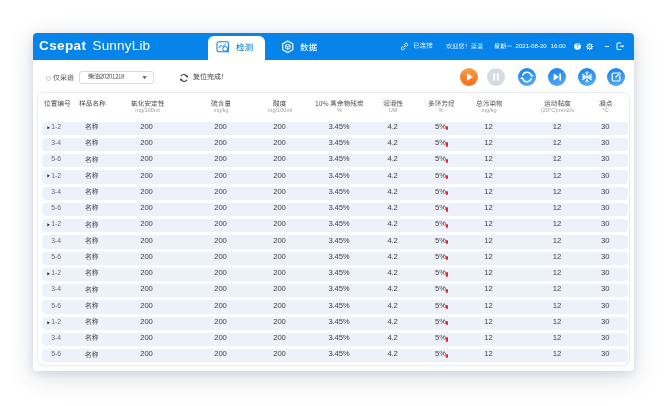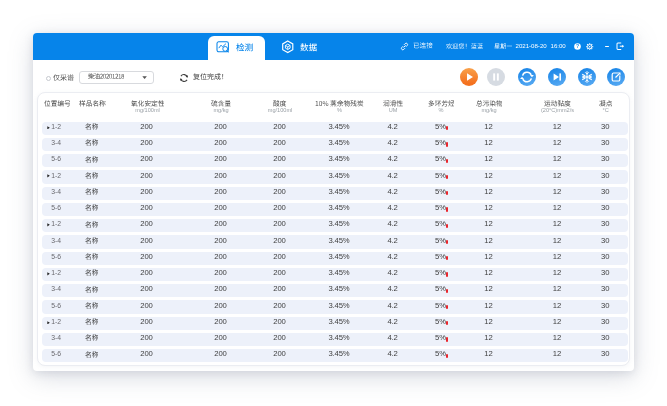--- a/index.html
+++ b/index.html
@@ -38,20 +38,21 @@
         <path id="h7" d="M0.5 0.8C0.9 0.9 1.4 1.3 1.6 1.5L1.9 1.1C1.7 0.9 1.2 0.6 0.8 0.4ZM0.2 2.5C0.6 2.7 1.1 3.0 1.4 3.2L1.6 2.8C1.4 2.5 0.9 2.3 0.5 2.1ZM0.4 6.0 0.8 6.3C1.1 5.7 1.5 4.9 1.7 4.2L1.3 3.9C1.0 4.7 0.7 5.5 0.4 6.0ZM1.9 1.7V6.4H2.4V1.7ZM2.1 0.5C2.4 0.8 2.7 1.2 2.9 1.5L3.2 1.3C3.1 1.0 2.7 0.5 2.4 0.2ZM2.8 5.0V5.5H5.3V5.0H4.3V3.8H5.1V3.4H4.3V2.3H5.3V1.9H2.8V2.3H3.8V3.4H2.9V3.8H3.8V5.0ZM3.4 0.6V1.0H5.7V5.7C5.7 5.9 5.7 5.9 5.6 5.9C5.4 5.9 5.0 5.9 4.6 5.9C4.6 6.1 4.7 6.3 4.7 6.4C5.3 6.4 5.7 6.4 5.9 6.3C6.1 6.2 6.2 6.1 6.2 5.8V0.6Z M7.3 0.7C7.7 0.9 8.3 1.3 8.5 1.6L8.8 1.2C8.6 1.0 8.0 0.6 7.6 0.4ZM7.0 2.6C7.4 2.8 7.9 3.1 8.1 3.3L8.4 2.9C8.2 2.7 7.7 2.4 7.3 2.2ZM7.2 6.0 7.6 6.3C8.0 5.7 8.4 4.9 8.7 4.2L8.3 3.9C8.0 4.6 7.5 5.5 7.2 6.0ZM9.8 4.5H11.9V4.9H9.8ZM9.8 4.1V3.6H11.9V4.1ZM9.3 3.2V6.4H9.8V5.3H11.9V5.9C11.9 6.0 11.9 6.0 11.8 6.0C11.7 6.0 11.4 6.0 11.1 6.0C11.1 6.2 11.2 6.3 11.2 6.4C11.7 6.4 12.0 6.4 12.2 6.4C12.3 6.3 12.4 6.2 12.4 5.9V3.2ZM9.4 0.5V2.3H8.7V3.5H9.1V2.7H12.6V3.5H13.1V2.3H12.4V0.5ZM9.8 2.3V1.7H10.7V2.3ZM11.9 2.3H11.2V1.4H9.8V0.9H11.9Z M14.6 0.3V6.4H15.1V0.3ZM13.9 1.5C13.9 2.1 13.8 2.8 13.6 3.3L14.0 3.4C14.2 2.9 14.3 2.1 14.3 1.6ZM15.1 1.5C15.3 1.9 15.5 2.4 15.6 2.7L15.9 2.5C15.9 2.2 15.7 1.7 15.5 1.3ZM15.6 5.7V6.2H19.8V5.7H18.1V4.0H19.5V3.6H18.1V2.2H19.6V1.7H18.1V0.3H17.6V1.7H16.7C16.8 1.4 16.9 1.0 17.0 0.7L16.5 0.6C16.3 1.5 16.1 2.4 15.7 3.0C15.8 3.0 16.0 3.1 16.1 3.2C16.3 2.9 16.4 2.6 16.6 2.2H17.6V3.6H16.1V4.0H17.6V5.7Z"></path>
         <path id="h8" d="M3.1 0.3C2.6 0.8 1.8 1.5 0.7 1.9C0.9 2.0 1.0 2.2 1.1 2.3C1.7 2.0 2.2 1.7 2.7 1.3H4.5C4.2 1.7 3.8 2.1 3.2 2.4C3.0 2.2 2.6 1.9 2.4 1.8L2.0 2.1C2.3 2.2 2.6 2.4 2.8 2.6C2.1 3.0 1.3 3.2 0.5 3.3C0.6 3.5 0.7 3.7 0.8 3.8C2.5 3.4 4.5 2.5 5.3 1.0L5.0 0.8L4.9 0.9H3.2C3.3 0.7 3.5 0.5 3.6 0.4ZM4.1 2.6C3.7 3.3 2.7 4.0 1.3 4.5C1.4 4.6 1.6 4.8 1.7 4.9C2.5 4.5 3.2 4.1 3.8 3.7H5.6C5.2 4.2 4.8 4.6 4.2 4.9C3.9 4.7 3.6 4.5 3.4 4.3L2.9 4.5C3.2 4.7 3.5 5.0 3.7 5.2C2.8 5.6 1.6 5.8 0.5 6.0C0.6 6.1 0.7 6.3 0.7 6.4C3.1 6.2 5.4 5.4 6.3 3.4L6.0 3.2L5.9 3.2H4.3C4.4 3.0 4.6 2.9 4.7 2.7Z M11.2 2.6C11.7 3.1 12.3 3.9 12.6 4.4L13.0 4.1C12.7 3.6 12.1 2.9 11.6 2.3ZM6.9 5.2 7.1 5.7C7.6 5.5 8.3 5.2 9.0 5.0L8.9 4.5L8.2 4.8V3.1H8.8V2.7H8.2V1.2H9.0V0.7H7.0V1.2H7.8V2.7H7.1V3.1H7.8V4.9ZM9.3 0.7V1.2H11.0C10.6 2.4 9.9 3.4 9.1 4.1C9.2 4.2 9.4 4.4 9.5 4.5C9.9 4.1 10.4 3.5 10.7 2.9V6.4H11.2V2.0C11.4 1.8 11.5 1.5 11.6 1.2H13.0V0.7Z M16.3 1.8C16.5 2.1 16.6 2.4 16.7 2.6H13.9V3.1H15.7C15.5 4.3 15.2 5.4 13.7 6.0C13.8 6.1 14.0 6.3 14.0 6.4C15.2 6.0 15.7 5.2 16.0 4.3H18.4C18.3 5.3 18.2 5.7 18.0 5.9C18.0 5.9 17.9 5.9 17.7 5.9C17.6 5.9 17.1 5.9 16.7 5.9C16.8 6.0 16.9 6.2 16.9 6.4C17.3 6.4 17.7 6.4 17.9 6.4C18.2 6.4 18.3 6.3 18.5 6.2C18.7 6.0 18.8 5.4 18.9 4.1C19.0 4.0 19.0 3.9 19.0 3.9H16.1C16.1 3.6 16.2 3.3 16.2 3.1H19.7V2.6H16.9L17.2 2.5C17.1 2.3 17.0 1.9 16.8 1.7ZM17.7 0.3V0.9H15.8V0.3H15.3V0.9H13.8V1.3H15.3V2.0H15.8V1.3H17.7V2.0H18.2V1.3H19.7V0.9H18.2V0.3Z M20.6 1.6C20.6 2.2 20.5 2.9 20.4 3.3L20.7 3.4C20.9 3.0 21.0 2.2 21.0 1.7ZM22.4 1.4C22.3 1.8 22.1 2.4 21.9 2.8L22.2 3.0C22.4 2.6 22.7 2.1 22.9 1.6ZM21.4 0.3V2.6C21.4 3.8 21.3 5.1 20.4 6.1C20.5 6.2 20.6 6.3 20.7 6.5C21.2 5.9 21.5 5.3 21.7 4.6C22.0 4.9 22.3 5.3 22.4 5.6L22.8 5.2C22.6 5.0 22.0 4.3 21.8 4.0C21.9 3.6 21.9 3.1 21.9 2.6V0.3ZM22.9 0.6V1.1H25.3C24.7 2.0 23.6 2.7 22.5 3.0C22.6 3.1 22.7 3.3 22.8 3.4C23.4 3.2 24.0 2.9 24.5 2.5C25.2 2.8 25.9 3.2 26.3 3.4L26.6 3.0C26.2 2.8 25.5 2.5 25.0 2.2C25.4 1.8 25.8 1.3 26.1 0.8L25.7 0.6L25.6 0.6ZM23.0 3.7V4.1H24.3V5.8H22.6V6.2H26.5V5.8H24.8V4.1H26.2V3.7Z"></path>
         <path id="h9" d="M5.1 4.5C5.5 4.9 5.9 5.5 6.0 6.0L6.4 5.7C6.3 5.3 5.9 4.7 5.5 4.2ZM2.8 4.1C3.2 4.4 3.7 4.9 4.0 5.2L4.3 4.9C4.1 4.6 3.6 4.1 3.1 3.8ZM1.9 4.3V5.7C1.9 6.2 2.1 6.4 2.9 6.4C3.0 6.4 4.2 6.4 4.4 6.4C5.0 6.4 5.2 6.2 5.3 5.4C5.1 5.4 4.9 5.3 4.8 5.2C4.7 5.8 4.7 5.9 4.4 5.9C4.1 5.9 3.1 5.9 2.9 5.9C2.5 5.9 2.4 5.9 2.4 5.7V4.3ZM0.9 4.4C0.8 4.9 0.6 5.5 0.3 5.8L0.8 6.1C1.1 5.7 1.3 5.0 1.4 4.5ZM1.8 2.1H4.9V3.3H1.8ZM1.2 1.6V3.8H5.5V1.6H4.4C4.6 1.3 4.9 0.9 5.1 0.5L4.6 0.3C4.4 0.7 4.1 1.2 3.9 1.6H2.5L2.9 1.4C2.8 1.1 2.4 0.6 2.2 0.3L1.7 0.5C2.0 0.8 2.3 1.3 2.4 1.6Z M9.3 0.7V1.2H12.7V0.7ZM7.3 0.7C7.7 0.9 8.3 1.3 8.6 1.5L8.9 1.1C8.6 0.9 8.0 0.6 7.6 0.4ZM7.0 2.6C7.4 2.8 7.9 3.1 8.2 3.3L8.5 2.9C8.2 2.7 7.7 2.4 7.3 2.2ZM7.2 6.0 7.6 6.3C8.0 5.7 8.5 4.9 8.9 4.2L8.5 3.8C8.1 4.6 7.6 5.5 7.2 6.0ZM8.9 2.2V2.7H9.8C9.7 3.2 9.6 3.9 9.5 4.3H12.0C11.9 5.2 11.9 5.7 11.7 5.8C11.6 5.9 11.5 5.9 11.4 5.9C11.2 5.9 10.6 5.9 10.1 5.8C10.2 6.0 10.2 6.2 10.2 6.3C10.8 6.3 11.3 6.3 11.5 6.3C11.8 6.3 12.0 6.3 12.1 6.1C12.3 5.9 12.5 5.4 12.6 4.0C12.6 4.0 12.6 3.8 12.6 3.8H10.1C10.2 3.5 10.3 3.1 10.3 2.7H13.1V2.2Z M13.7 1.6C14.1 1.7 14.6 1.9 14.8 2.1L15.1 1.7C14.8 1.6 14.3 1.4 13.9 1.3ZM14.2 0.6C14.5 0.8 15.0 1.0 15.3 1.2L15.5 0.8C15.3 0.6 14.7 0.4 14.4 0.3ZM13.9 3.3 14.2 3.7C14.6 3.3 15.0 2.8 15.4 2.4L15.1 2.1C14.7 2.6 14.2 3.0 13.9 3.3ZM16.5 3.2V4.0H13.8V4.4H16.0C15.5 5.1 14.5 5.6 13.6 5.9C13.8 6.0 13.9 6.2 14.0 6.3C14.9 6.0 15.9 5.3 16.5 4.5V6.4H17.0V4.6C17.6 5.3 18.6 6.0 19.5 6.3C19.6 6.2 19.7 6.0 19.9 5.9C18.9 5.6 18.0 5.0 17.4 4.4H19.7V4.0H17.0V3.2ZM16.9 0.3C16.8 0.5 16.8 0.8 16.8 1.0H15.7V1.5H16.7C16.5 2.3 16.1 2.9 15.2 3.2C15.3 3.3 15.5 3.5 15.6 3.6C16.5 3.2 17.0 2.5 17.2 1.5H18.1V2.7C18.1 3.1 18.2 3.2 18.3 3.3C18.4 3.4 18.6 3.4 18.7 3.4C18.8 3.4 19.0 3.4 19.1 3.4C19.2 3.4 19.4 3.4 19.5 3.3C19.6 3.3 19.7 3.2 19.7 3.1C19.8 3.0 19.8 2.6 19.8 2.3C19.7 2.3 19.5 2.2 19.4 2.1C19.4 2.4 19.4 2.7 19.3 2.8C19.3 2.9 19.3 2.9 19.2 2.9C19.2 3.0 19.1 3.0 19.1 3.0C19.0 3.0 18.9 3.0 18.8 3.0C18.8 3.0 18.7 3.0 18.7 2.9C18.6 2.9 18.6 2.8 18.6 2.7V1.0H17.3C17.3 0.8 17.4 0.5 17.4 0.3Z M23.7 0.3C23.5 1.3 23.1 2.2 22.5 2.9C22.6 2.9 22.8 3.1 22.9 3.1C23.2 2.8 23.4 2.4 23.7 1.9H24.2C23.9 2.9 23.3 4.1 22.6 4.6C22.7 4.7 22.9 4.8 23.0 4.9C23.7 4.3 24.4 3.0 24.7 1.9H25.2C24.9 3.6 24.1 5.2 23.0 6.0C23.2 6.1 23.4 6.2 23.5 6.3C24.6 5.4 25.3 3.6 25.7 1.9H26.0C25.8 4.5 25.7 5.5 25.5 5.8C25.4 5.9 25.3 5.9 25.2 5.9C25.1 5.9 24.8 5.9 24.5 5.8C24.6 6.0 24.6 6.2 24.7 6.4C25.0 6.4 25.2 6.4 25.4 6.4C25.6 6.3 25.8 6.3 25.9 6.1C26.2 5.8 26.3 4.7 26.5 1.6C26.5 1.6 26.5 1.4 26.5 1.4H23.8C24.0 1.1 24.1 0.7 24.1 0.4ZM20.8 0.7C20.7 1.5 20.5 2.3 20.3 2.9C20.4 2.9 20.6 3.1 20.7 3.1C20.8 2.8 20.9 2.5 21.0 2.1H21.6V3.6C21.1 3.8 20.7 3.9 20.3 4.0L20.5 4.5L21.6 4.1V6.4H22.1V4.0L22.9 3.7L22.8 3.3L22.1 3.5V2.1H22.7V1.6H22.1V0.3H21.6V1.6H21.1C21.1 1.3 21.2 1.0 21.2 0.7Z"></path>
         <path id="h10" d="M2.5 0.7V1.2H5.9V0.7ZM0.5 1.0C0.9 1.2 1.4 1.6 1.6 1.8L2.0 1.5C1.7 1.3 1.2 0.9 0.8 0.6ZM2.5 5.1C2.7 5.0 3.0 5.0 5.5 4.8L5.8 5.3L6.2 5.0C6.0 4.5 5.4 3.7 5.0 3.0L4.6 3.2C4.8 3.5 5.1 3.9 5.3 4.3L3.1 4.5C3.4 4.0 3.8 3.3 4.1 2.7H6.4V2.2H2.1V2.7H3.5C3.2 3.4 2.8 4.0 2.7 4.2C2.6 4.4 2.5 4.6 2.3 4.6C2.4 4.7 2.5 5.0 2.5 5.1ZM1.7 2.6H0.3V3.1H1.2V5.2C0.9 5.3 0.6 5.6 0.2 6.0L0.6 6.5C0.9 6.0 1.3 5.6 1.5 5.6C1.6 5.6 1.9 5.8 2.1 6.0C2.6 6.3 3.2 6.4 4.0 6.4C4.7 6.4 5.9 6.3 6.3 6.3C6.3 6.2 6.4 5.9 6.5 5.8C5.8 5.8 4.8 5.9 4.0 5.9C3.3 5.9 2.7 5.8 2.3 5.6C2.0 5.4 1.8 5.3 1.7 5.2Z M7.3 0.8V1.3H9.9V0.8ZM11.1 0.4C11.1 0.9 11.1 1.3 11.1 1.8H10.1V2.3H11.0C11.0 3.8 10.7 5.2 9.8 6.1C9.9 6.1 10.1 6.3 10.2 6.4C11.1 5.5 11.4 4.0 11.5 2.3H12.5C12.5 4.7 12.4 5.6 12.2 5.8C12.1 5.8 12.0 5.9 11.9 5.9C11.8 5.9 11.4 5.9 11.1 5.8C11.1 6.0 11.2 6.2 11.2 6.3C11.6 6.4 11.9 6.4 12.1 6.3C12.4 6.3 12.5 6.3 12.6 6.1C12.9 5.8 12.9 4.8 13.0 2.1C13.0 2.0 13.0 1.8 13.0 1.8H11.6C11.6 1.3 11.6 0.9 11.6 0.4ZM7.3 5.6 7.3 5.6V5.6C7.5 5.5 7.7 5.4 9.6 5.0L9.7 5.5L10.1 5.3C10.0 4.9 9.7 4.1 9.4 3.5L9.0 3.6C9.2 3.9 9.3 4.2 9.4 4.6L7.8 4.9C8.1 4.3 8.3 3.6 8.5 2.9H10.0V2.4H7.1V2.9H8.0C7.8 3.7 7.5 4.4 7.4 4.7C7.3 4.9 7.2 5.1 7.1 5.1C7.2 5.3 7.3 5.5 7.3 5.6Z M14.1 4.4C14.3 4.5 14.5 4.8 14.6 4.9L14.9 4.7C14.8 4.5 14.6 4.3 14.4 4.2ZM16.4 0.3C15.8 0.5 14.8 0.6 14.0 0.6C14.0 0.7 14.1 0.9 14.1 1.0C14.4 1.0 14.8 1.0 15.1 0.9V1.4H13.8V1.8H14.8C14.6 2.1 14.1 2.5 13.7 2.7C13.8 2.8 14.0 2.9 14.0 3.0C14.4 2.8 14.8 2.4 15.1 2.1V2.8H15.2C14.8 3.2 14.2 3.6 13.6 3.9C13.7 4.0 13.8 4.2 13.8 4.3C14.3 4.1 14.9 3.7 15.3 3.3C15.7 3.5 16.3 3.9 16.6 4.2L16.8 3.8C16.6 3.6 16.0 3.2 15.5 3.0L15.6 2.9L15.4 2.8H15.6V2.1C16.0 2.3 16.3 2.6 16.6 2.7L16.8 2.4C16.6 2.3 16.2 2.0 15.8 1.8H16.9V1.4H15.6V0.9C16.0 0.8 16.4 0.8 16.7 0.7ZM16.2 4.1C16.1 4.3 15.9 4.6 15.7 4.8L15.6 4.7V3.6H15.1V4.7C14.6 5.0 14.1 5.3 13.7 5.4L13.9 5.8C14.3 5.6 14.7 5.3 15.1 5.1V5.9C15.1 6.0 15.1 6.0 15.0 6.0C15.0 6.0 14.8 6.0 14.6 6.0C14.6 6.1 14.7 6.2 14.7 6.4C15.0 6.4 15.2 6.4 15.4 6.3C15.5 6.2 15.6 6.1 15.6 5.9V5.1C15.9 5.3 16.3 5.6 16.6 5.7L16.8 5.4C16.6 5.2 16.3 5.1 16.0 4.9C16.2 4.8 16.4 4.5 16.6 4.3ZM17.0 3.3V6.4H17.5V6.1H19.1V6.3H19.6V3.3H18.4V2.0H19.9V1.5H18.4V0.3H18.0V3.3ZM17.5 5.6V3.8H19.1V5.6Z M22.7 1.6V2.2H21.6V2.6H22.7V3.7H25.3V2.6H26.4V2.2H25.3V1.6H24.8V2.2H23.2V1.6ZM24.8 2.6V3.3H23.2V2.6ZM25.2 4.5C24.9 4.9 24.5 5.2 24.0 5.4C23.5 5.2 23.1 4.9 22.8 4.5ZM21.7 4.1V4.5H22.6L22.3 4.6C22.6 5.0 23.0 5.3 23.4 5.6C22.8 5.8 22.1 5.9 21.4 6.0C21.5 6.1 21.6 6.3 21.6 6.4C22.4 6.3 23.2 6.1 24.0 5.8C24.6 6.1 25.4 6.3 26.3 6.4C26.3 6.3 26.4 6.1 26.5 6.0C25.8 5.9 25.1 5.8 24.5 5.6C25.1 5.3 25.6 4.8 25.9 4.3L25.6 4.1L25.5 4.1ZM23.3 0.4C23.4 0.5 23.5 0.7 23.5 0.9H20.9V2.8C20.9 3.8 20.9 5.2 20.3 6.2C20.5 6.2 20.7 6.4 20.8 6.4C21.4 5.4 21.4 3.8 21.4 2.8V1.4H26.5V0.9H24.1C24.0 0.7 23.9 0.4 23.8 0.2Z"></path>
         <path id="h11" d="M0.3 1.0C0.7 1.3 1.2 1.7 1.4 2.0L1.7 1.7C1.5 1.4 1.0 1.0 0.7 0.7ZM0.3 5.6 0.7 5.9C1.0 5.3 1.3 4.4 1.6 3.8L1.2 3.5C0.9 4.2 0.5 5.1 0.3 5.6ZM3.5 0.5C3.2 0.7 2.8 0.9 2.4 1.0V0.3H1.9V1.8C1.9 2.2 2.0 2.4 2.6 2.4C2.7 2.4 3.3 2.4 3.4 2.4C3.8 2.4 3.9 2.2 3.9 1.6C3.8 1.6 3.6 1.5 3.5 1.5C3.5 1.9 3.5 2.0 3.3 2.0C3.2 2.0 2.7 2.0 2.6 2.0C2.4 2.0 2.4 1.9 2.4 1.8V1.4C2.8 1.3 3.4 1.1 3.8 0.9ZM1.7 4.2V4.6H2.6C2.5 5.1 2.2 5.7 1.5 6.1C1.6 6.2 1.7 6.3 1.8 6.4C2.4 6.1 2.7 5.6 2.9 5.2C3.1 5.4 3.3 5.7 3.4 5.9L3.7 5.5C3.6 5.3 3.3 5.0 3.0 4.8L3.0 4.6H3.9V4.2H3.1V4.0V3.4H3.8V2.9H2.4C2.5 2.8 2.5 2.6 2.6 2.5L2.2 2.4C2.0 2.9 1.9 3.3 1.6 3.7C1.7 3.7 1.9 3.9 2.0 3.9C2.1 3.8 2.2 3.6 2.3 3.4H2.6V4.0V4.2ZM4.2 1.5C4.7 1.8 5.3 2.2 5.6 2.5L5.9 2.2C5.7 2.1 5.6 1.9 5.4 1.8C5.8 1.5 6.1 1.1 6.4 0.7L6.1 0.4L6.0 0.5H4.0V0.9H5.7C5.5 1.1 5.3 1.4 5.0 1.6C4.8 1.4 4.6 1.3 4.4 1.2ZM4.1 3.5C4.1 4.6 4.0 5.6 3.5 6.1C3.6 6.2 3.7 6.3 3.7 6.4C4.0 6.1 4.2 5.7 4.3 5.3C4.6 6.1 5.2 6.3 5.8 6.3H6.4C6.4 6.2 6.4 6.0 6.5 5.9C6.4 5.9 6.0 5.9 5.9 5.9C5.7 5.9 5.5 5.9 5.4 5.8V4.5H6.3V4.1H5.4V3.0H6.0C5.9 3.2 5.9 3.4 5.8 3.6L6.2 3.7C6.3 3.4 6.4 3.0 6.4 2.6L6.2 2.5L6.1 2.6H3.9V3.0H4.9V5.6C4.7 5.4 4.5 5.1 4.4 4.6C4.5 4.2 4.5 3.9 4.5 3.5Z M8.3 2.8H11.8V4.0H8.3ZM9.0 5.0C9.1 5.5 9.1 6.0 9.1 6.4L9.6 6.3C9.6 6.0 9.6 5.4 9.5 5.0ZM10.4 5.0C10.6 5.5 10.8 6.0 10.8 6.4L11.3 6.2C11.2 5.9 11.0 5.4 10.8 4.9ZM11.7 5.0C12.1 5.4 12.4 6.0 12.6 6.4L13.1 6.2C12.9 5.8 12.5 5.2 12.2 4.8ZM7.9 4.9C7.7 5.4 7.3 5.9 7.0 6.2L7.4 6.4C7.8 6.1 8.1 5.5 8.4 5.0ZM7.8 2.3V4.4H12.3V2.3H10.3V1.5H12.8V1.0H10.3V0.3H9.7V2.3Z"></path>
         <path id="mc" d="M1.8 2.5C2.2 2.7 2.6 3.0 2.9 3.3C2.1 3.8 1.2 4.1 0.3 4.2C0.4 4.4 0.6 4.6 0.6 4.7C1.0 4.6 1.4 4.5 1.8 4.4V6.7H2.3V6.3H5.4V6.7H5.9V3.8H3.2C4.3 3.2 5.3 2.3 5.9 1.2L5.6 1.0L5.5 1.0H3.0C3.2 0.8 3.3 0.6 3.4 0.4L2.8 0.3C2.4 0.9 1.6 1.7 0.5 2.2C0.6 2.3 0.8 2.5 0.9 2.7C1.5 2.3 2.1 1.9 2.5 1.5H5.1C4.7 2.1 4.1 2.6 3.4 3.0C3.1 2.8 2.6 2.4 2.2 2.2ZM5.4 5.9H2.3V4.3H5.4Z M10.2 3.0C10.1 3.9 9.8 4.8 9.4 5.3C9.5 5.4 9.7 5.5 9.8 5.6C10.2 5.0 10.5 4.1 10.7 3.1ZM12.1 3.1C12.4 3.8 12.7 4.9 12.8 5.5L13.3 5.4C13.2 4.7 12.9 3.7 12.6 2.9ZM10.4 0.3C10.2 1.2 9.9 2.1 9.5 2.7V2.3H8.6V1.0C8.9 1.0 9.3 0.9 9.5 0.8L9.2 0.3C8.7 0.6 7.8 0.8 7.1 0.9C7.1 1.0 7.2 1.2 7.2 1.3C7.5 1.3 7.8 1.2 8.1 1.2V2.3H7.0V2.8H8.1C7.8 3.6 7.3 4.5 6.9 5.0C7.0 5.1 7.1 5.3 7.1 5.4C7.5 5.0 7.8 4.3 8.1 3.6V6.7H8.6V3.6C8.8 3.9 9.1 4.3 9.2 4.5L9.5 4.1C9.4 3.9 8.8 3.2 8.6 3.0V2.8H9.4L9.4 2.8C9.5 2.9 9.8 3.0 9.9 3.1C10.1 2.7 10.3 2.2 10.5 1.7H11.2V6.1C11.2 6.2 11.2 6.2 11.1 6.2C11.0 6.2 10.7 6.2 10.4 6.2C10.5 6.3 10.5 6.6 10.6 6.7C11.0 6.7 11.3 6.7 11.5 6.6C11.7 6.5 11.7 6.4 11.7 6.1V1.7H12.7C12.6 2.0 12.4 2.2 12.3 2.5L12.8 2.6C13.0 2.2 13.2 1.7 13.4 1.3L13.0 1.2L12.9 1.2H10.7C10.8 0.9 10.8 0.7 10.9 0.4Z"></path>
       </defs>
     </svg>
     <div class="win">
       <div class="bar">
+        <div class="logo"><b>Csepat</b><span>SunnyLib</span></div>
         <div class="tab"></div>
         <svg class="t" style="left:183.2px;top:7.2px" width="14" height="14" viewBox="0 0 14 14">
 <rect x="1" y="1.8" width="11.4" height="10" rx="1.7" fill="none" stroke="#0684ea" stroke-width="1.05"></rect>
 <polyline points="3,7.8 5,5.2 6.6,6.8 9.6,4" fill="none" stroke="#0684ea" stroke-width="0.95" stroke-linecap="round" stroke-linejoin="round"></polyline>
 <circle cx="9.2" cy="8.9" r="2.4" fill="#fff" stroke="#0684ea" stroke-width="0.95"></circle>
 <line x1="10.9" y1="10.6" x2="12.3" y2="12" stroke="#0684ea" stroke-width="1.1" stroke-linecap="round"></line>
 </svg>
         <svg class="t" style="left:203.4px;top:9.8px" width="17.2" height="10.0">
           <use href="#jc" fill="#0684ea"></use>
         </svg>

